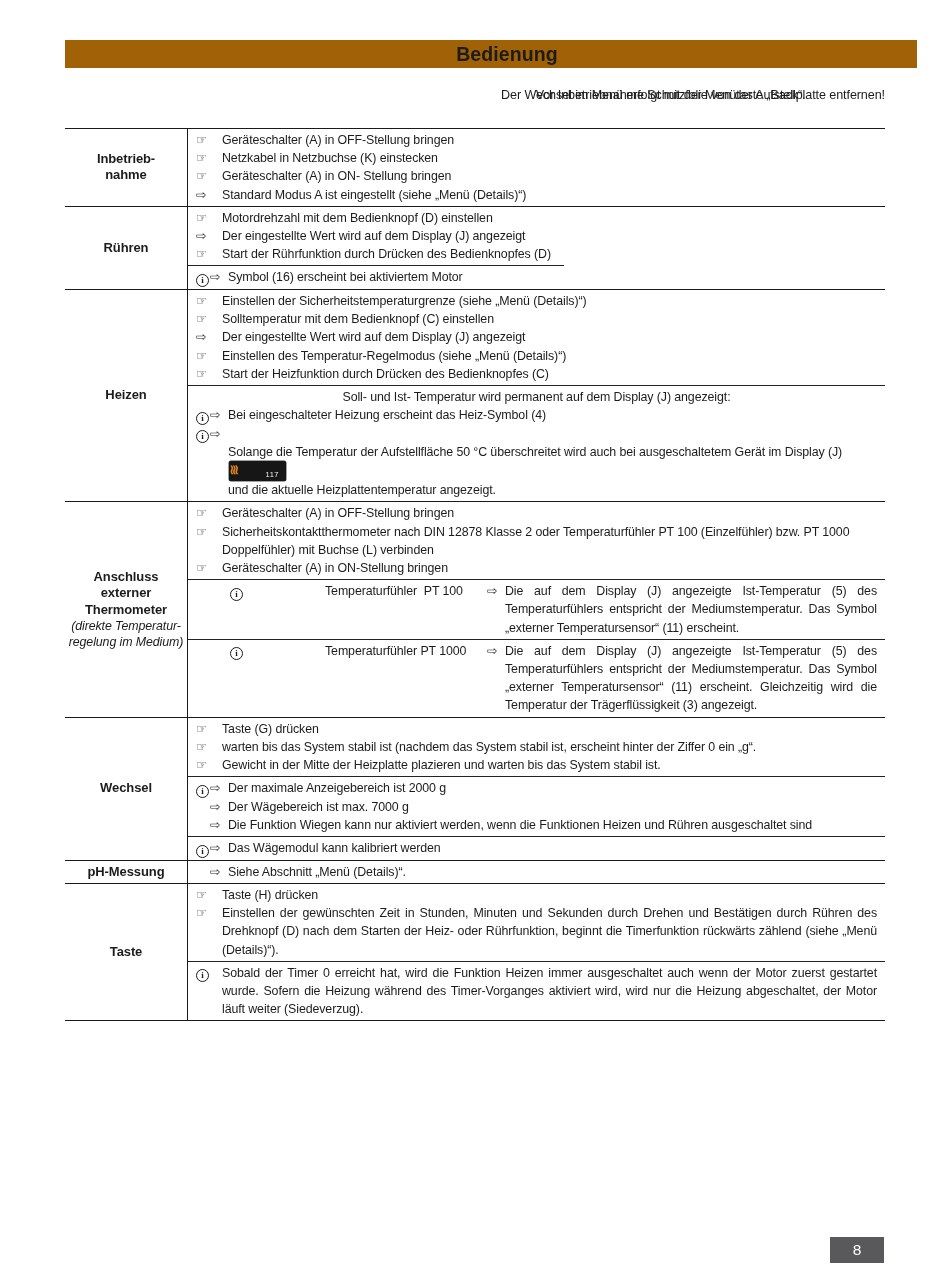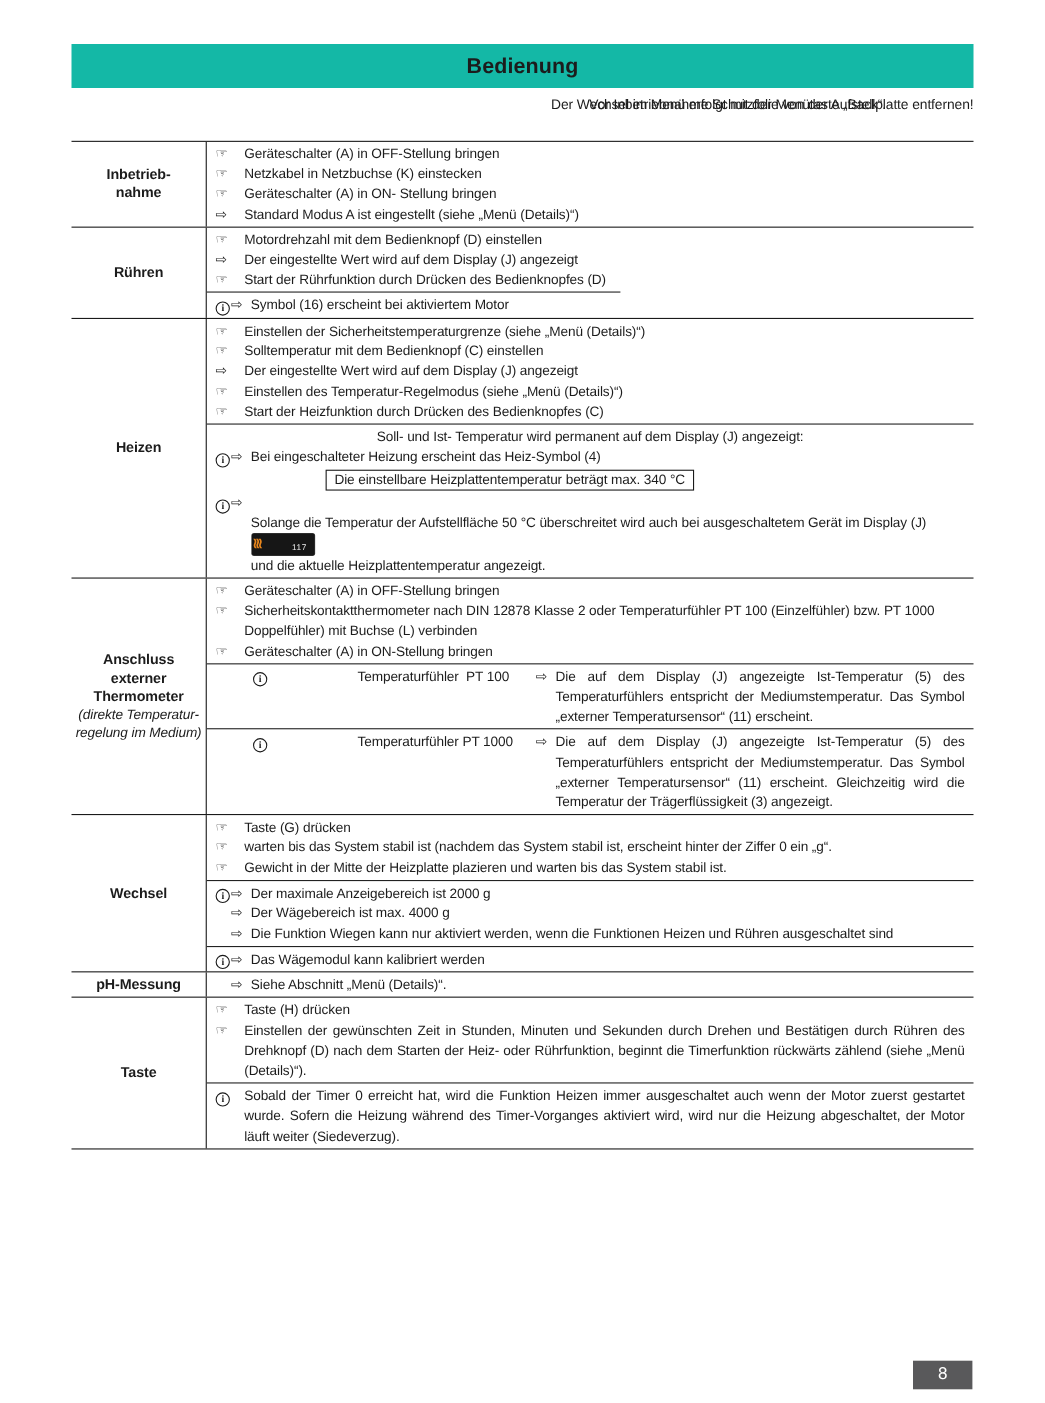--- a/index.html
+++ b/index.html
@@ -2,22 +2,22 @@
 <html><head>
 <meta charset="utf-8">
 <style>
   html,body{margin:0;padding:0;}
   body{
     width:950px;height:1275px;position:relative;background:#ffffff;
     font-family:"Liberation Sans",sans-serif;color:#1c1c1c;
     font-size:12.4px;letter-spacing:-0.1px;overflow:hidden;
   }
   .header-bar{
-    position:absolute;left:65px;top:40px;width:820px;height:40px;
-    background:#14b8a6;display:flex;align-items:center;justify-content:center;
+    position:absolute;left:65px;top:40px;width:820px;height:28px;
+    background:#a16207;display:flex;align-items:center;justify-content:center;padding-left:32px;
   }
   .header-bar span{font-size:19.5px;font-weight:bold;letter-spacing:0.1px;}
   .intro{position:absolute;left:65px;top:88px;width:820px;height:18px;font-size:12.6px;text-align:right;}
   .intro .ir{position:absolute;left:436px;top:0;}
   .tbl{
     position:absolute;left:65px;top:128px;width:820px;
     border-top:1.7px solid #1a1a1a;
   }
   .tbl section{display:flex;border-bottom:1.7px solid #1a1a1a;align-items:stretch;}
   .lc{
@@ -175,23 +175,20 @@
         <div class="blk">
           <div class="row center-row">
             <span class="txt">Soll- und Ist- Temperatur wird permanent auf dem Display (J) angezeigt:</span>
           </div>
           <div class="row">
             <span class="iic"><span class="cir">i</span></span>
             <span class="ic18">⇨</span>
             <span class="txt">Bei eingeschalteter Heizung erscheint das Heiz-Symbol (4)</span>
           </div>
           <div class="row">
-            <span class="boxed">Die einstellbare Heizplattentemperatur beträgt max. 340 °C</span>
-          </div>
-          <div class="row">
             <span class="iic"><span class="cir">i</span></span>
             <span class="ic18">⇨</span>
             <div class="txt just">
               <span>Solange die Temperatur der Aufstellfläche 50 °C überschreitet wird auch bei ausgeschaltetem Gerät im Display (J)</span>
               <span class="disp"><span class="flame">≋</span><span class="dtemp">117</span></span>
               <span>und die aktuelle Heizplattentemperatur angezeigt.</span>
             </div>
           </div>
         </div>
       </div>
@@ -263,21 +260,21 @@
         <div class="hr"></div>
         <div class="blk">
           <div class="row">
             <span class="iic"><span class="cir">i</span></span>
             <span class="ic18">⇨</span>
             <span class="txt">Der maximale Anzeigebereich ist 2000 g</span>
           </div>
           <div class="row">
             <span class="sp"></span>
             <span class="ic18">⇨</span>
-            <span class="txt">Der Wägebereich ist max. 4000 g</span>
+            <span class="txt">Der Wägebereich ist max. 7000 g</span>
           </div>
           <div class="row">
             <span class="sp"></span>
             <span class="ic18">⇨</span>
             <span class="txt">Die Funktion Wiegen kann nur aktiviert werden, wenn die Funktionen Heizen und Rühren ausgeschaltet sind</span>
           </div>
         </div>
         <div class="hr"></div>
         <div class="blk">
           <div class="row">

